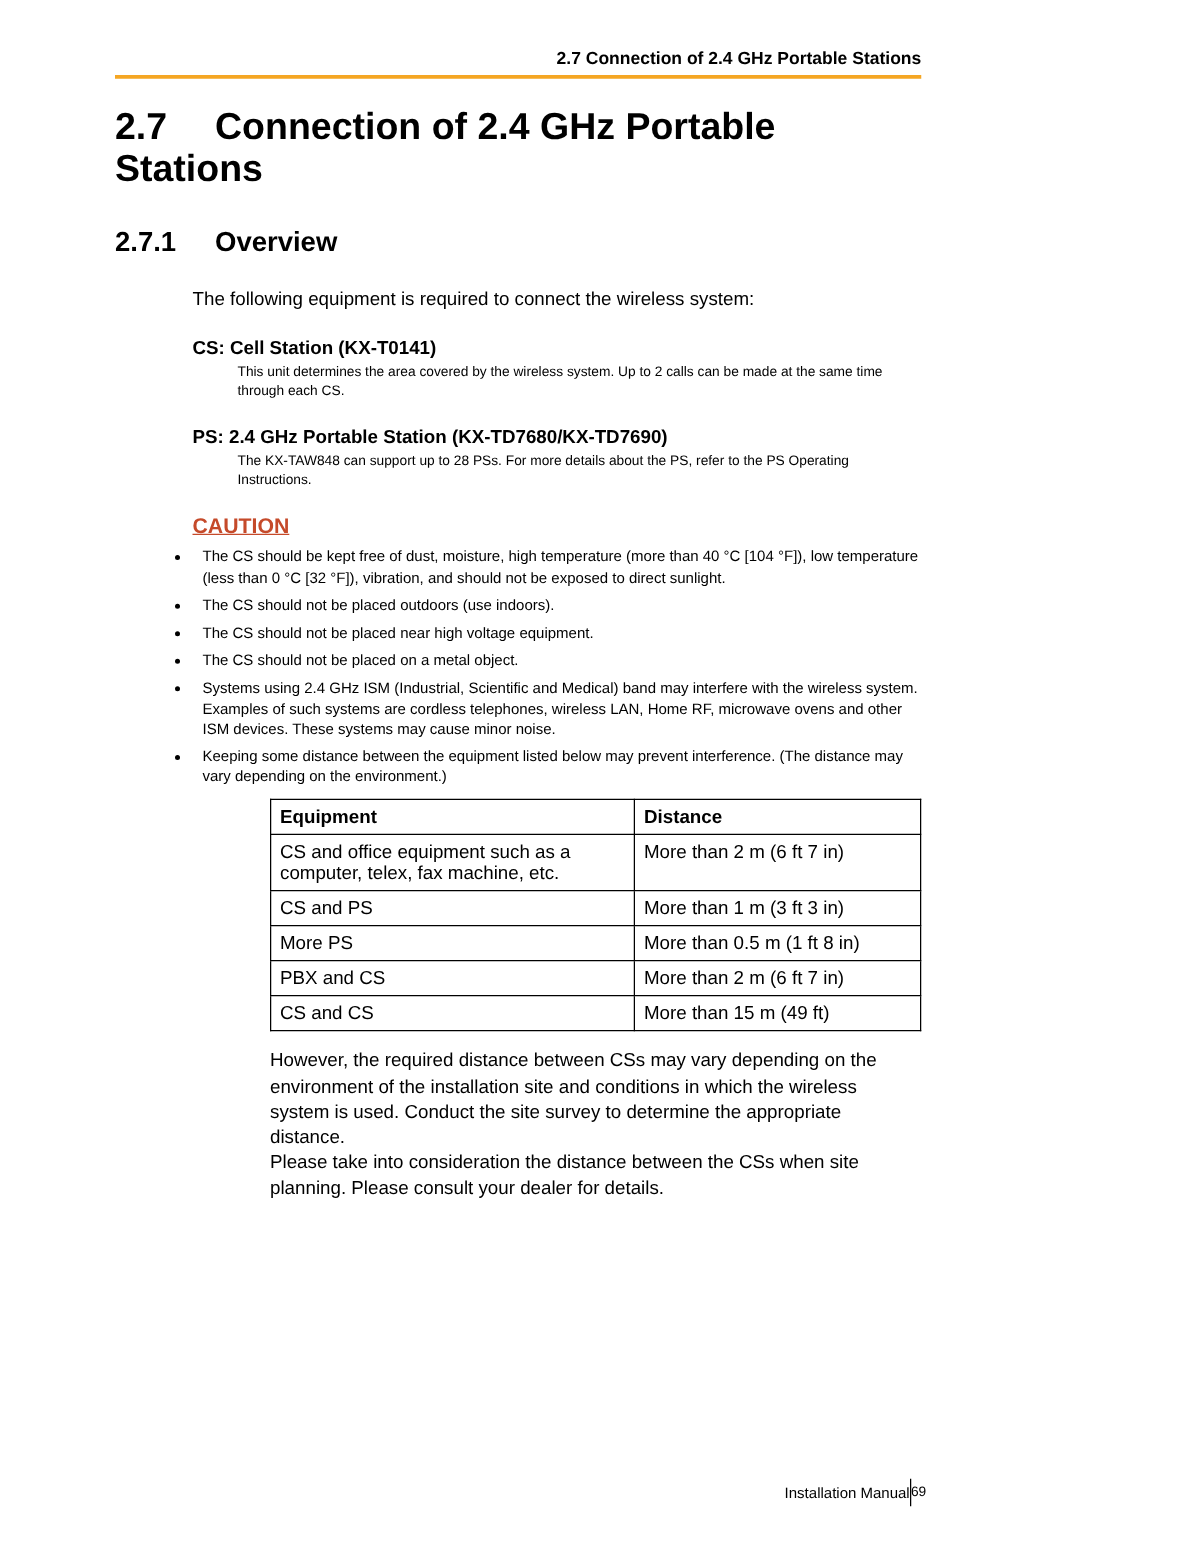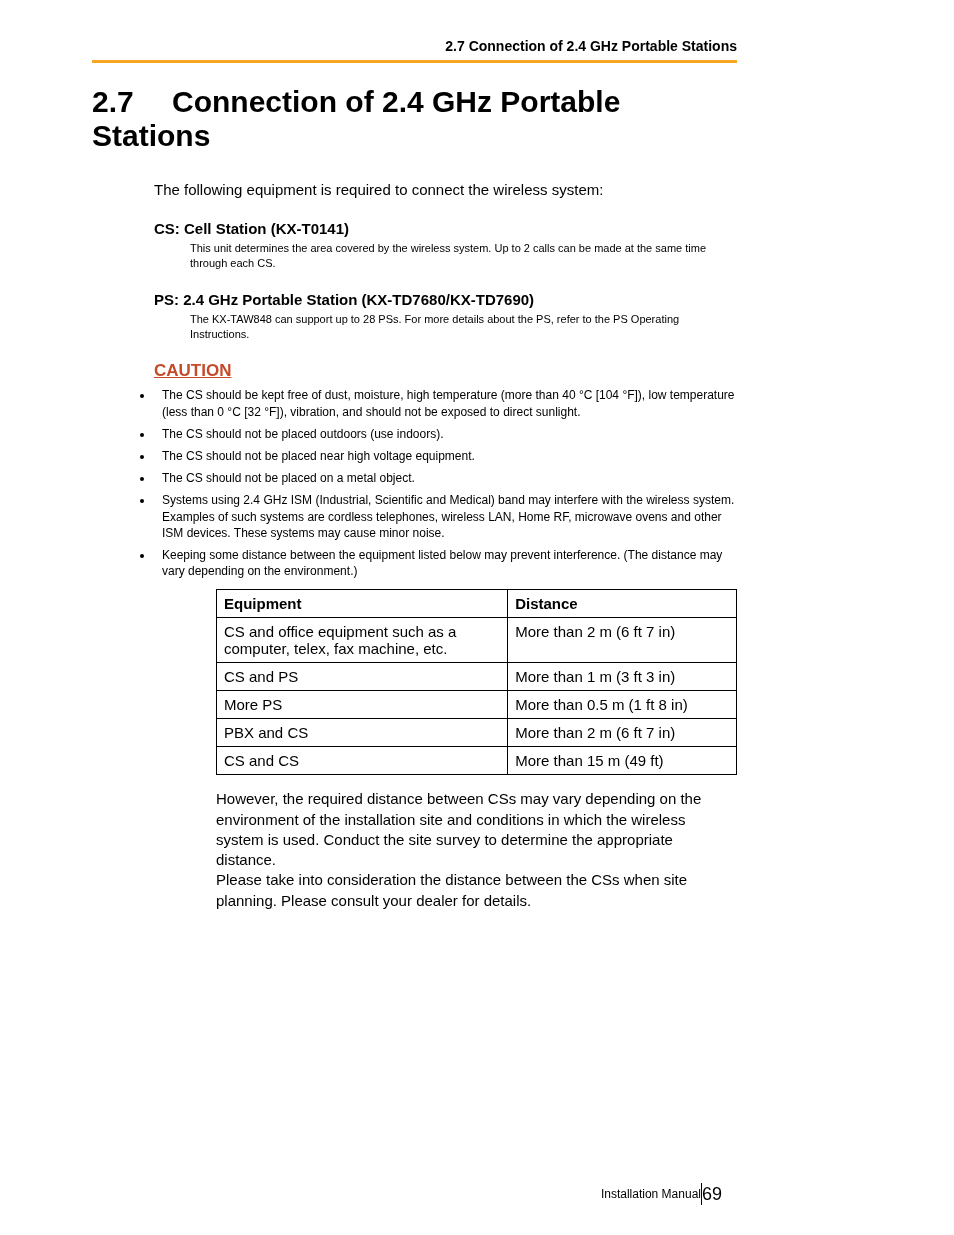--- a/index.html
+++ b/index.html
@@ -101,46 +101,49 @@
     font-weight: bold;
   }
   .after-table {
     font-size: 15px;
     line-height: 1.35;
     margin-left: 62px;
   }
   .footer {
     position: absolute;
     bottom: 30px;
-    right: 87px;
+    right: 68px;
     font-size: 12px;
     display: flex;
     align-items: center;
   }
   .footer .divider {
     width: 1px;
     height: 22px;
     background: #000;
   }
   .footer .pnum {
-    font-size: 18px;
+    font-size: 11px;
   }
 </style>
 </head>
 <body>
 
 <div class="page">
 
   <div class="running-header">2.7 Connection of 2.4 GHz Portable Stations</div>
   <hr class="orange-rule">
 
   <h1 class="section-title">
     <span class="num">2.7</span><span>Connection of 2.4 GHz Portable Stations</span>
   </h1>
 
+  <h2 class="subsection-title">
+    <span class="num">2.7.1</span><span>Overview</span>
+  </h2>
 
   <div class="body-indent">
     <div class="intro">The following equipment is required to connect the wireless system:</div>
 
     <div class="equip-heading">CS: Cell Station (KX-T0141)</div>
     <div class="equip-body">This unit determines the area covered by the wireless system. Up to 2 calls can be made at the same time through each CS.</div>
 
     <div class="equip-heading">PS: 2.4 GHz Portable Station (KX-TD7680/KX-TD7690)</div>
     <div class="equip-body">The KX-TAW848 can support up to 28 PSs. For more details about the PS, refer to the PS Operating Instructions.</div>
 

